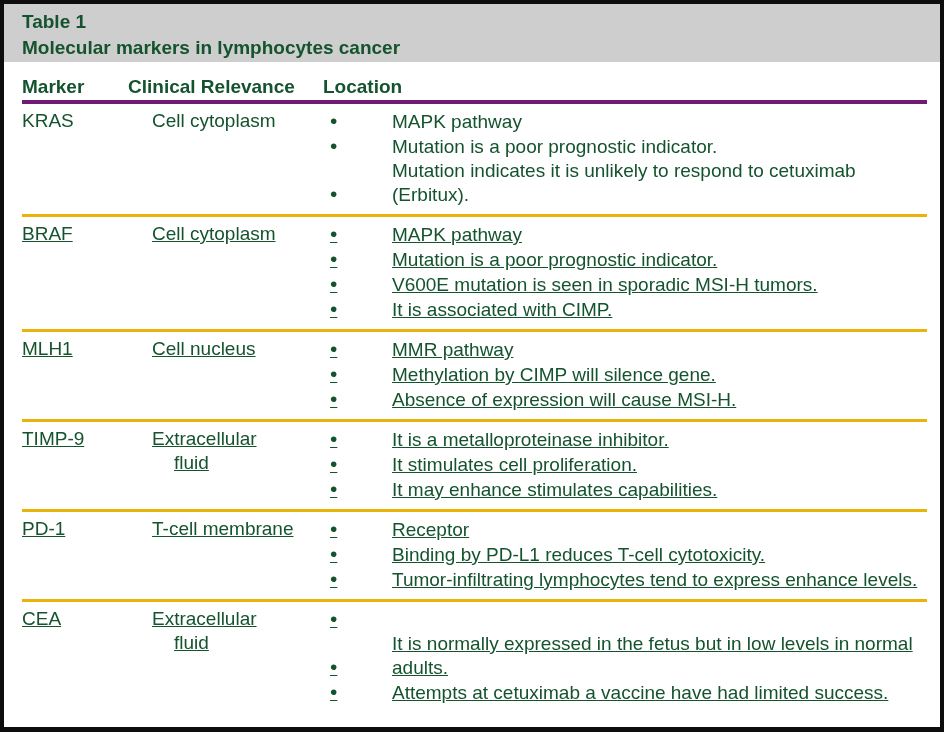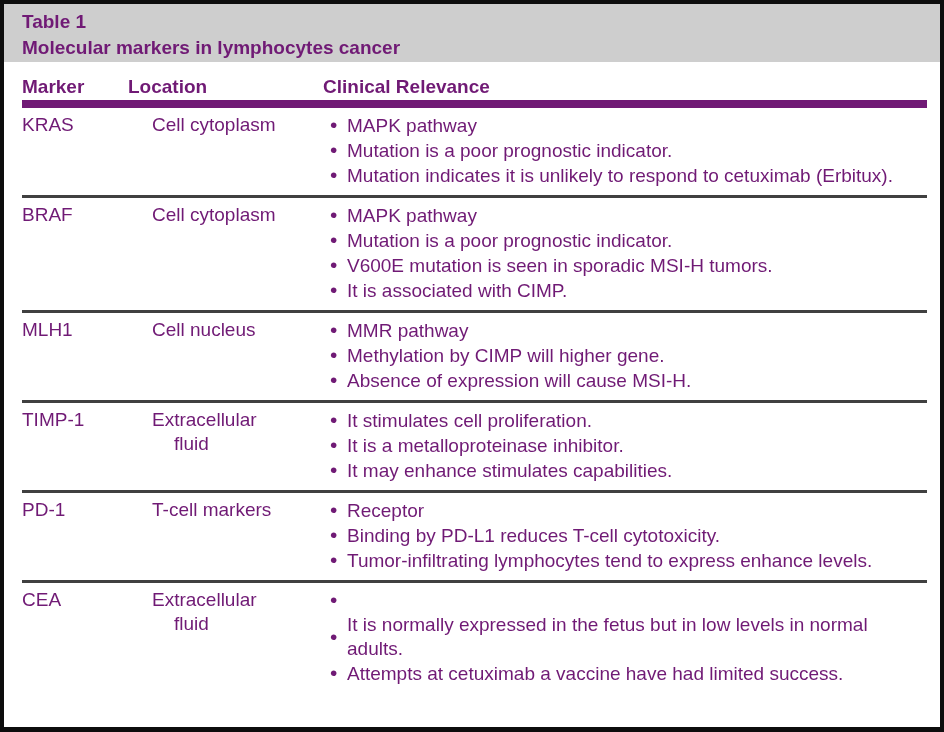--- a/index.html
+++ b/index.html
@@ -9,21 +9,21 @@
   }
   * { box-sizing: border-box; }
 
   .table-figure {
     width: 944px;
     height: 732px;
     border: 4px solid #0d0d0d;
     border-bottom-width: 5px;
     background: #ffffff;
     font-family: "Liberation Sans", sans-serif;
-    color: #701a75;
+    color: #14532d;
     overflow: hidden;
   }
 
   
   .caption-band {
     background: #cecece;
     height: 58px;
     padding: 5px 18px 0 18px;
   }
   .caption-band .cap-line {
@@ -32,60 +32,62 @@
     line-height: 26px;
     white-space: nowrap;
   }
 
   
   .col-headers {
     display: grid;
     grid-template-columns: 106px 195px 1fr;
     margin: 0 13px 0 18px;
     padding: 12px 0 1px 0;
-    border-bottom: 8px solid #701a75;
+    border-bottom: 4px solid #701a75;
     font-size: 19px;
     font-weight: bold;
     line-height: 25px;
   }
 
   
   .rows {
     margin: 0 13px 0 18px;
   }
   .row {
     display: grid;
     grid-template-columns: 106px 195px 1fr;
     padding: 5px 0 7px 0;
     font-size: 19px;
     line-height: 24px;
   }
   .row + .row {
-    border-top: 3px solid #404040;
+    border-top: 3px solid #eab308;
+    text-decoration: underline;
   }
 
   .cell-marker {
     padding-right: 6px;
   }
   .cell-location {
     white-space: pre-line;     
     padding-left: 22px;        
     text-indent: -22px;
     padding-right: 8px;
     margin-left: 24px;
   }
 
   .bullet-list {
     margin: 0;
     padding: 0;
     list-style: none;
   }
   .bullet-list li {
     display: flex;
-    align-items: center;
+    align-items: flex-end;
+    gap: 45px;
   }
   .bullet {
     flex: 0 0 24px;
     width: 24px;
     padding-left: 7px;
   }
   .bullet::before {
     content: "\2022";
     font-size: 21px;
   }
@@ -98,22 +100,22 @@
 
 <div class="table-figure">
 
   <div class="caption-band">
     <div class="cap-line">Table 1</div>
     <div class="cap-line">Molecular markers in lymphocytes cancer</div>
   </div>
 
   <div class="col-headers">
     <div>Marker</div>
+    <div>Clinical Relevance</div>
     <div>Location</div>
-    <div>Clinical Relevance</div>
   </div>
 
   <div class="rows">
 
     <div class="row">
       <div class="cell-marker">KRAS</div>
       <div class="cell-location">Cell cytoplasm</div>
       <ul class="bullet-list">
         <li>
           <span class="bullet"></span>
@@ -156,52 +158,52 @@
     <div class="row">
       <div class="cell-marker">MLH1</div>
       <div class="cell-location">Cell nucleus</div>
       <ul class="bullet-list">
         <li>
           <span class="bullet"></span>
           <span class="li-text">MMR pathway</span>
         </li>
         <li>
           <span class="bullet"></span>
-          <span class="li-text">Methylation by CIMP will higher gene.</span>
+          <span class="li-text">Methylation by CIMP will silence gene.</span>
         </li>
         <li>
           <span class="bullet"></span>
           <span class="li-text">Absence of expression will cause MSI-H.</span>
         </li>
       </ul>
     </div>
 
     <div class="row">
-      <div class="cell-marker">TIMP-1</div>
+      <div class="cell-marker">TIMP-9</div>
       <div class="cell-location">Extracellular
 fluid</div>
       <ul class="bullet-list">
         <li>
           <span class="bullet"></span>
+          <span class="li-text">It is a metalloproteinase inhibitor.</span>
+        </li>
+        <li>
+          <span class="bullet"></span>
           <span class="li-text">It stimulates cell proliferation.</span>
         </li>
         <li>
           <span class="bullet"></span>
-          <span class="li-text">It is a metalloproteinase inhibitor.</span>
-        </li>
-        <li>
-          <span class="bullet"></span>
           <span class="li-text">It may enhance stimulates capabilities.</span>
         </li>
       </ul>
     </div>
 
     <div class="row">
       <div class="cell-marker">PD-1</div>
-      <div class="cell-location">T-cell markers</div>
+      <div class="cell-location">T-cell membrane</div>
       <ul class="bullet-list">
         <li>
           <span class="bullet"></span>
           <span class="li-text">Receptor</span>
         </li>
         <li>
           <span class="bullet"></span>
           <span class="li-text">Binding by PD-L1 reduces T-cell cytotoxicity.</span>
         </li>
         <li>

